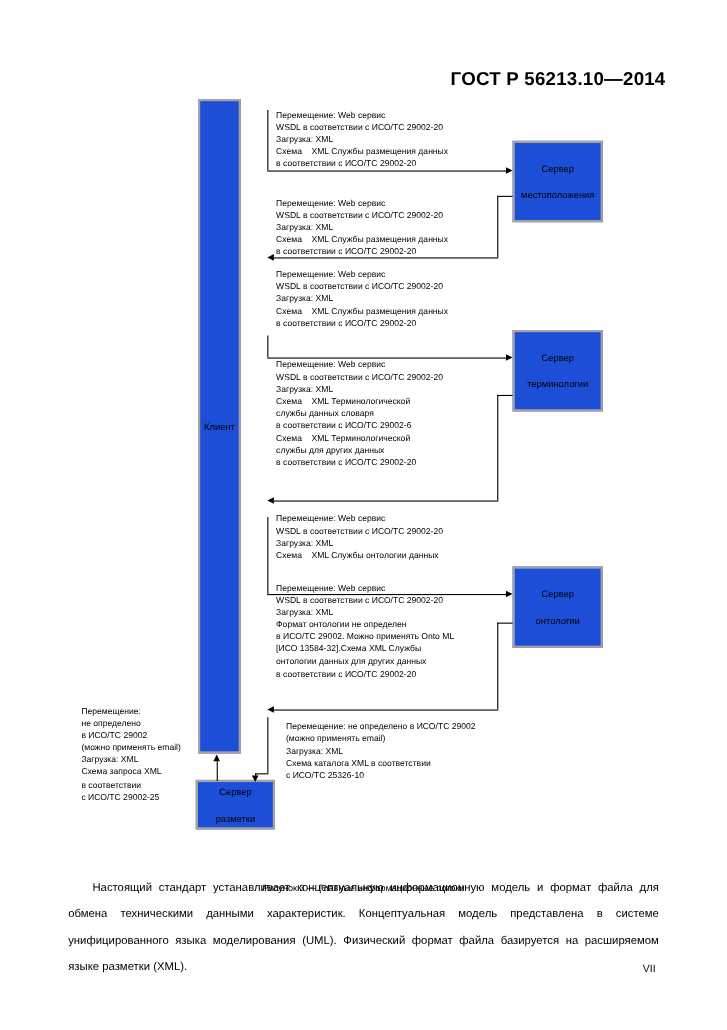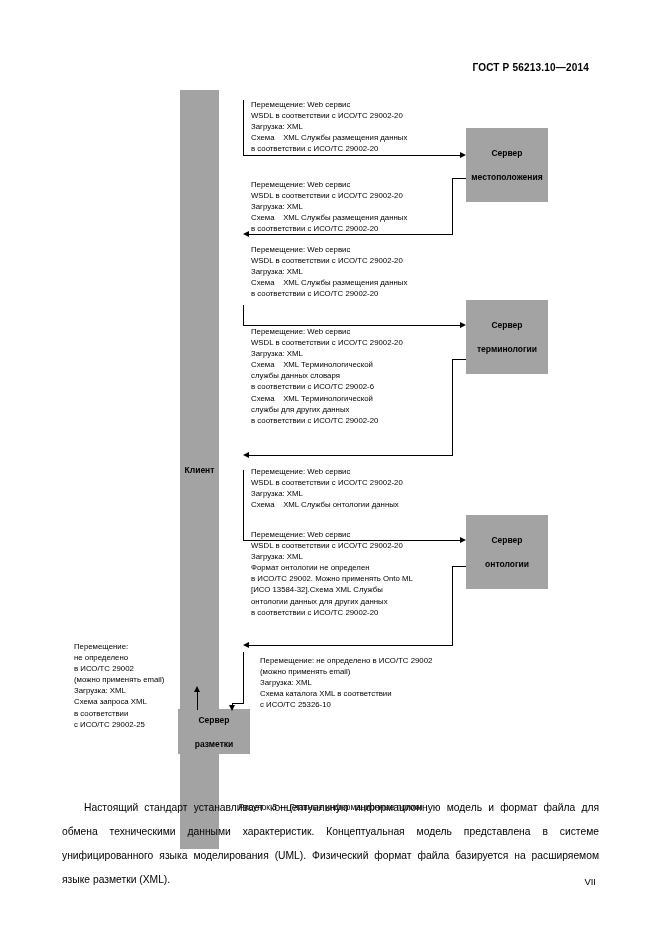--- a/index.html
+++ b/index.html
@@ -8,43 +8,42 @@
     background:#ffffff;
     font-family:"Liberation Sans", sans-serif;
     color:#000000;
     position:relative;
     overflow:hidden;
   }
   .page{position:absolute;inset:0;}
 
   
   .doc-header{
-    position:absolute;top:62px;right:72px;
-    font-size:10px;font-weight:bold;letter-spacing:.2px;
+    position:absolute;top:62px;right:56px;
+    font-size:17px;font-weight:bold;letter-spacing:.2px;
     white-space:nowrap;
   }
 
   
   .figure{position:absolute;left:0;top:0;width:661px;height:760px;}
 
   .box{
     position:absolute;
     border:2px solid #a3a3a3;
-    background:#a3a3a3;
+    background:#1d4ed8;
     box-sizing:border-box;
     display:flex;align-items:center;justify-content:center;
     text-align:center;
     font-size:8.5px;
     line-height:12px;
-    font-weight:bold;
   }
   .box span{display:block;}
 
   
-  .client{left:180px;top:90px;width:39px;height:759px;}
+  .client{left:180px;top:90px;width:39px;height:595px;}
   .client .lbl{
     font-size:8.5px;white-space:nowrap;
   }
 
   
   .srv-location{left:466px;top:128px;width:82px;height:74px;}
   .srv-term{left:466px;top:300px;width:82px;height:74px;}
   .srv-onto{left:466px;top:515px;width:82px;height:74px;}
   .srv-catalog{left:178px;top:709px;width:72px;height:45px;}
 

